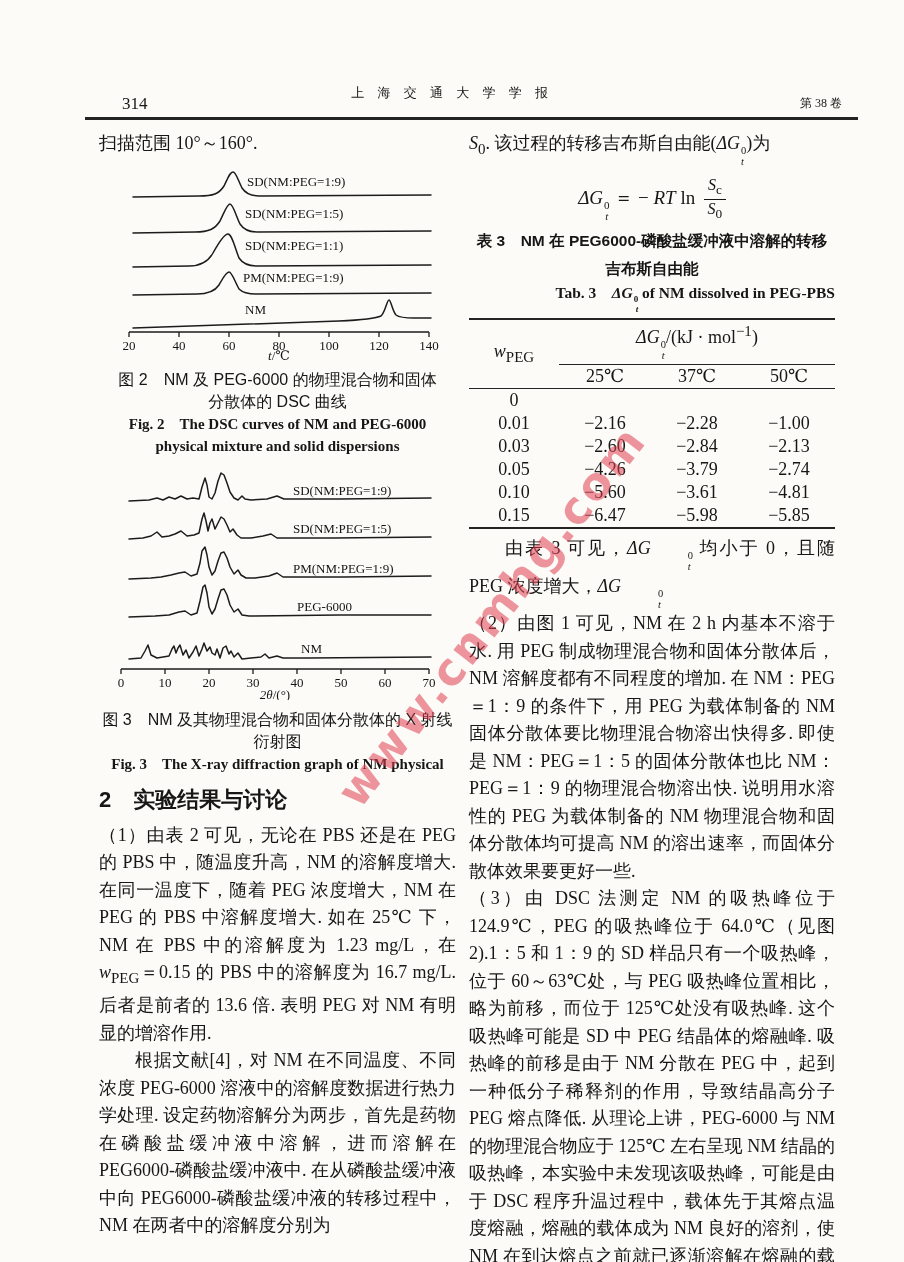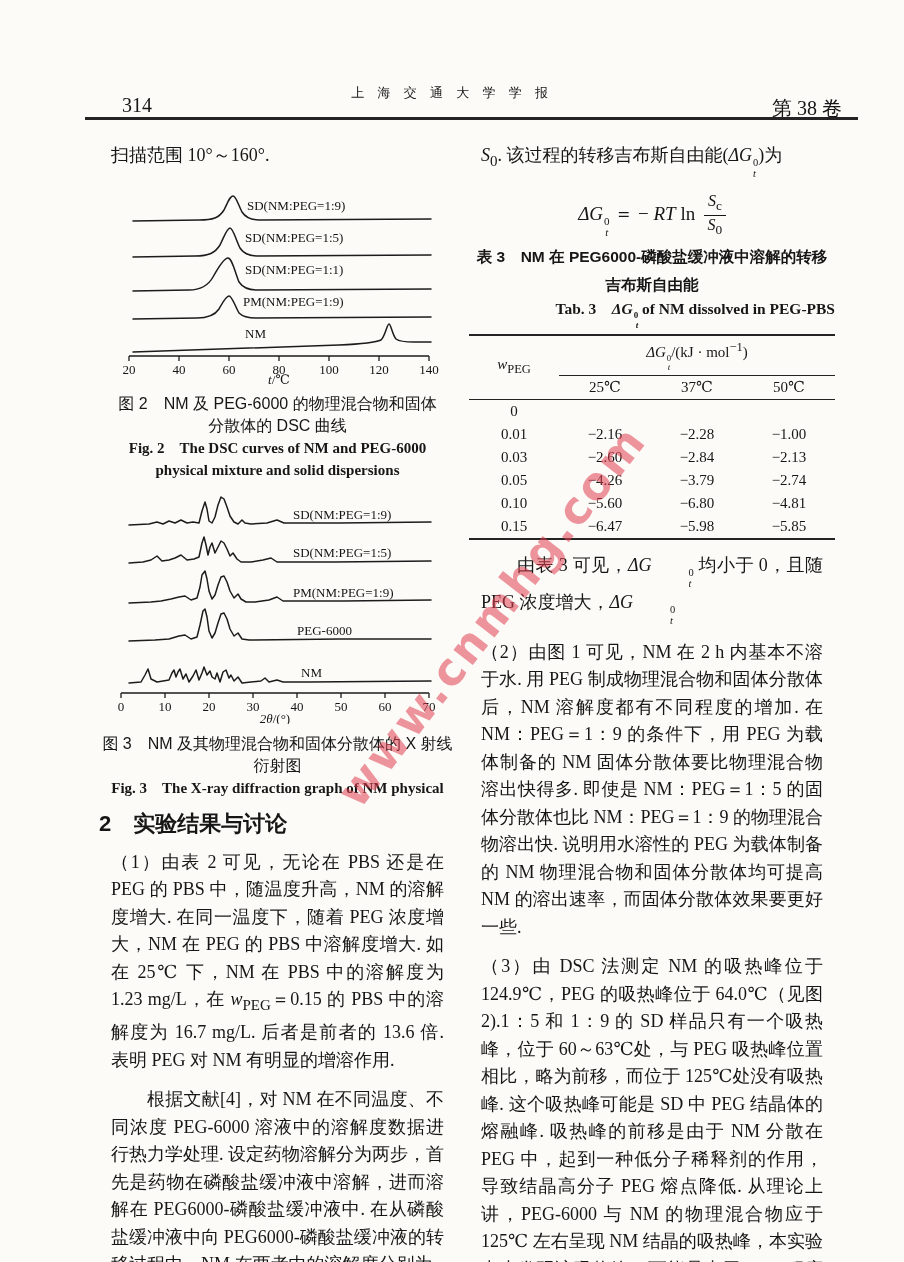--- a/index.html
+++ b/index.html
@@ -2,29 +2,29 @@
 <html><head>
 <meta charset="utf-8">
 <style>
   html,body{margin:0;padding:0}
   body{
     width:904px;height:1262px;position:relative;overflow:hidden;
     background:#fcfbf7;color:#161616;
     font-family:"Liberation Serif","DejaVu Serif",serif;
   }
   
-  .page-num{position:absolute;left:122px;top:94px;font-size:20px}
+  .page-num{position:absolute;left:122px;top:94px;font-size:17px}
   .journal-title{position:absolute;left:0;right:0;top:84px;text-align:center;font-size:13px;letter-spacing:5px}
-  .volume{position:absolute;right:62px;top:95px;font-size:20px}
+  .volume{position:absolute;right:62px;top:95px;font-size:12px}
   .header-rule{position:absolute;left:85px;right:46px;top:117px;height:2.5px;background:#242424}
   
   .col{position:absolute;top:130px;font-size:18px;line-height:27.5px}
   .col-left{left:99px;width:357px}
   .col-right{left:469px;width:366px}
-  p{margin:12px;text-align:justify}
+  p{margin:0;text-align:justify}
   .indent{text-indent:2em}
   
   .figure{margin:2px 0 0 0}
   .curve{fill:none;stroke:#1c1c1c;stroke-width:1.5;stroke-linejoin:round;stroke-linecap:round}
   .axis{fill:none;stroke:#1c1c1c;stroke-width:1.3}
   .figtext{font-family:"Liberation Serif","DejaVu Serif",serif;font-size:13px;fill:#141414}
   .ticktext{font-family:"Liberation Serif","DejaVu Serif",serif;font-size:13px;fill:#141414}
   .cap{text-align:center;line-height:22px;margin:0}
   .cap-cn{font-family:"Liberation Sans","DejaVu Sans",sans-serif;font-weight:400;font-size:16px}
   .cap-en{font-weight:700;font-size:15px}
@@ -39,21 +39,21 @@
   .frac{display:inline-block;vertical-align:middle;text-align:center;font-size:16px;line-height:18px;margin-left:4px}
   .frac .num{display:block;border-bottom:1.3px solid #161616;padding:0 4px}
   .frac .den{display:block}
   .ss{display:inline-flex;flex-direction:column;vertical-align:-0.5em;font-size:0.58em;line-height:1.02;margin-left:1px}
   .ss .ss-sub{font-style:italic}
   .dg{font-style:italic}
   i{font-style:italic}
   
   .tbl-title-cn{font-family:"Liberation Sans","DejaVu Sans",sans-serif;font-weight:700;font-size:15.5px;text-align:center;line-height:24px;margin:4px 0 0 0}
   .tbl-title-en{font-weight:700;font-size:15.5px;text-align:right;line-height:24px;margin:0 0 4px 0}
-  table.data{width:100%;border-collapse:collapse;font-size:15px;line-height:17px;
+  table.data{width:100%;border-collapse:collapse;font-size:18px;line-height:17px;
     border-top:2.2px solid #242424;border-bottom:2.2px solid #242424;margin:2px 0 6px 0}
   table.data th,table.data td{font-weight:400;text-align:center;padding:3px 2px}
   th.group-hdr{border-bottom:1.1px solid #242424}
   tr.temp-row th{border-bottom:1.6px solid #242424}
   th.wpeg-hdr{border-bottom:1.6px solid #242424;width:86px}
   
   .watermark{
     position:absolute;left:268px;top:612px;width:412px;text-align:center;
     font-family:"DejaVu Sans","Liberation Sans",sans-serif;font-weight:700;font-size:45px;letter-spacing:3px;
     color:rgba(224,62,80,0.55);transform:rotate(-52deg);z-index:9;pointer-events:none;white-space:nowrap
@@ -200,21 +200,21 @@
         </tr>
       <tr>
           <td>0.05</td>
           <td>−4.26</td>
           <td>−3.79</td>
           <td>−2.74</td>
         </tr>
       <tr>
           <td>0.10</td>
           <td>−5.60</td>
-          <td>−6.80</td>
+          <td>−3.61</td>
           <td>−4.81</td>
         </tr>
       <tr>
           <td>0.15</td>
           <td>−6.47</td>
           <td>−5.98</td>
           <td>−5.85</td>
         </tr>
     </tbody>
   </table>

